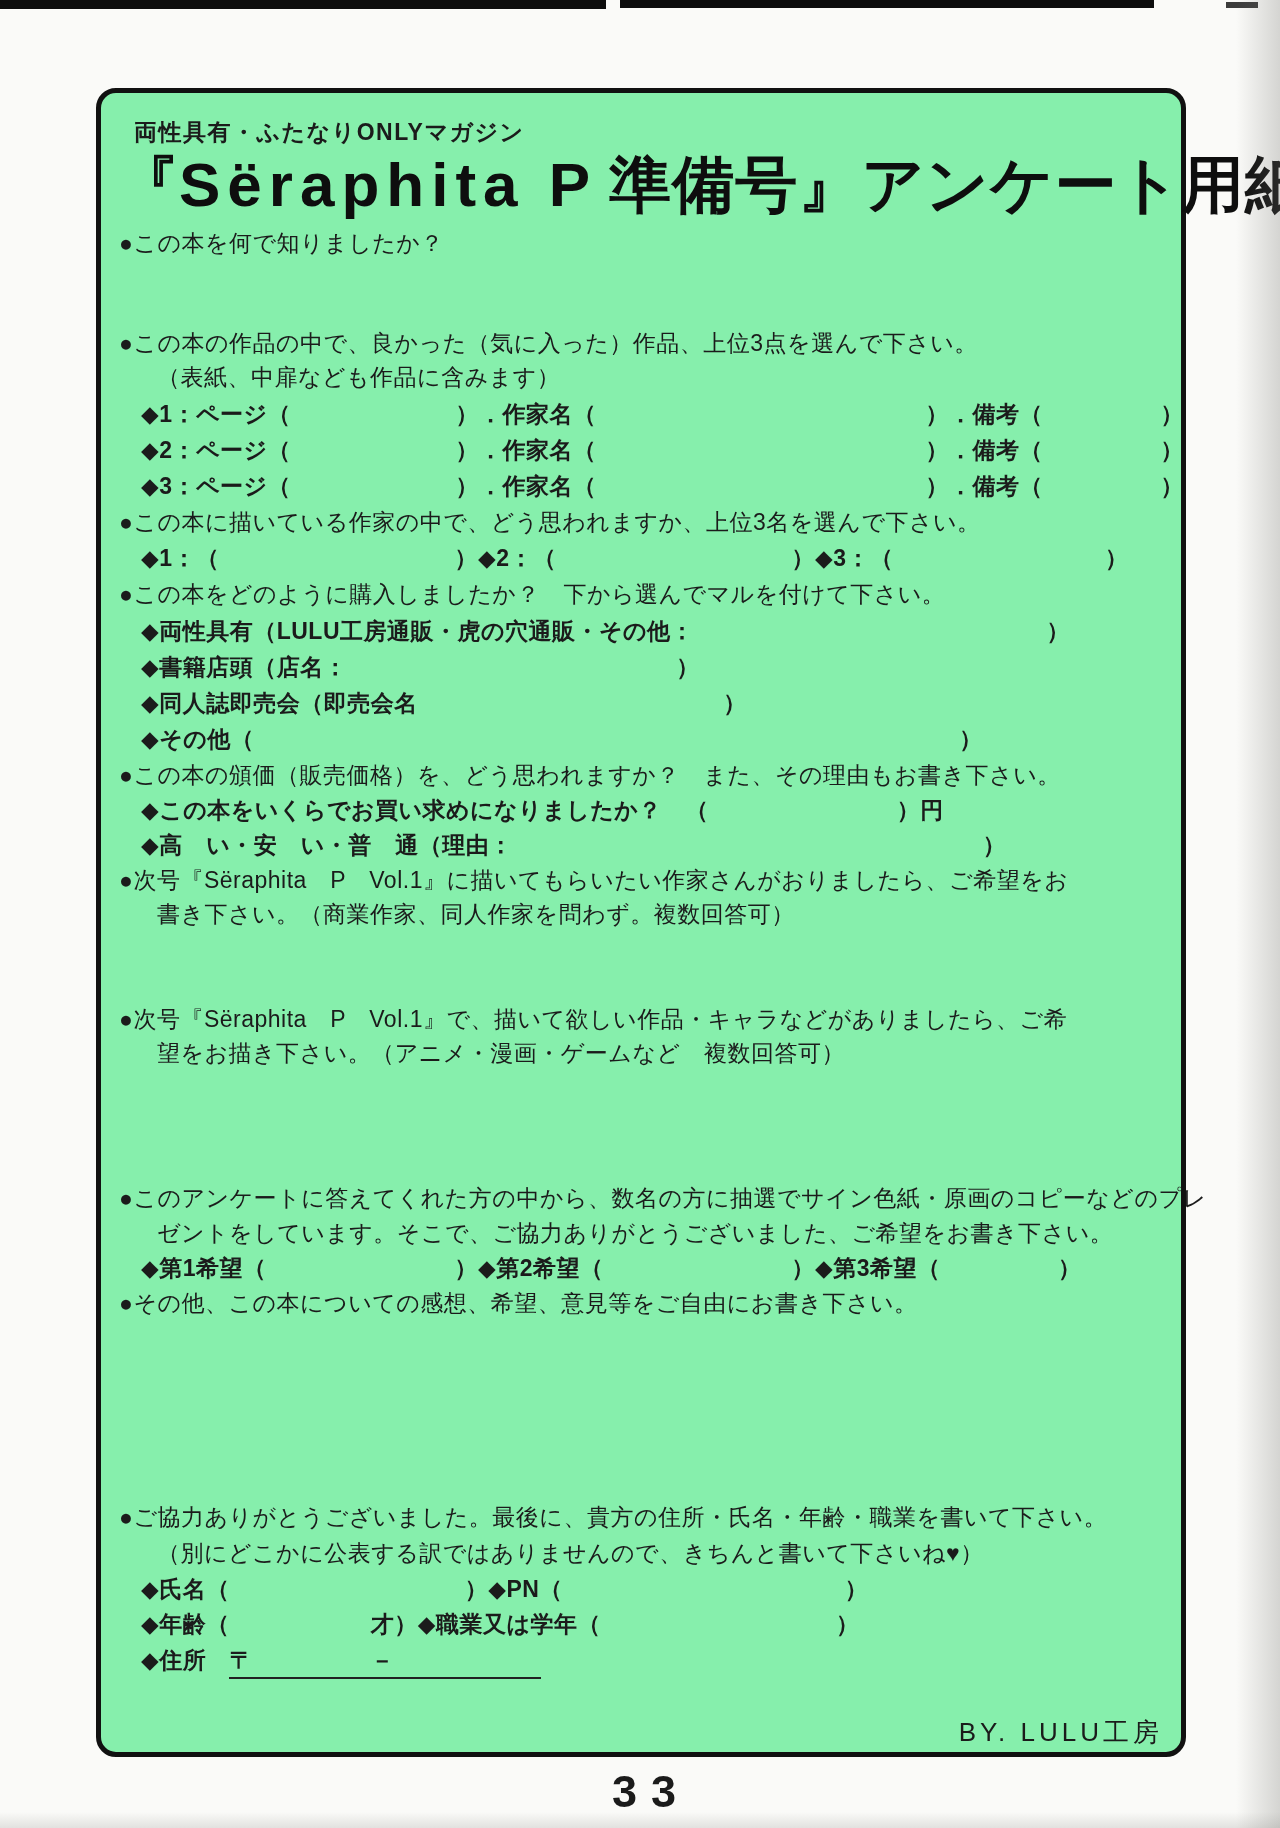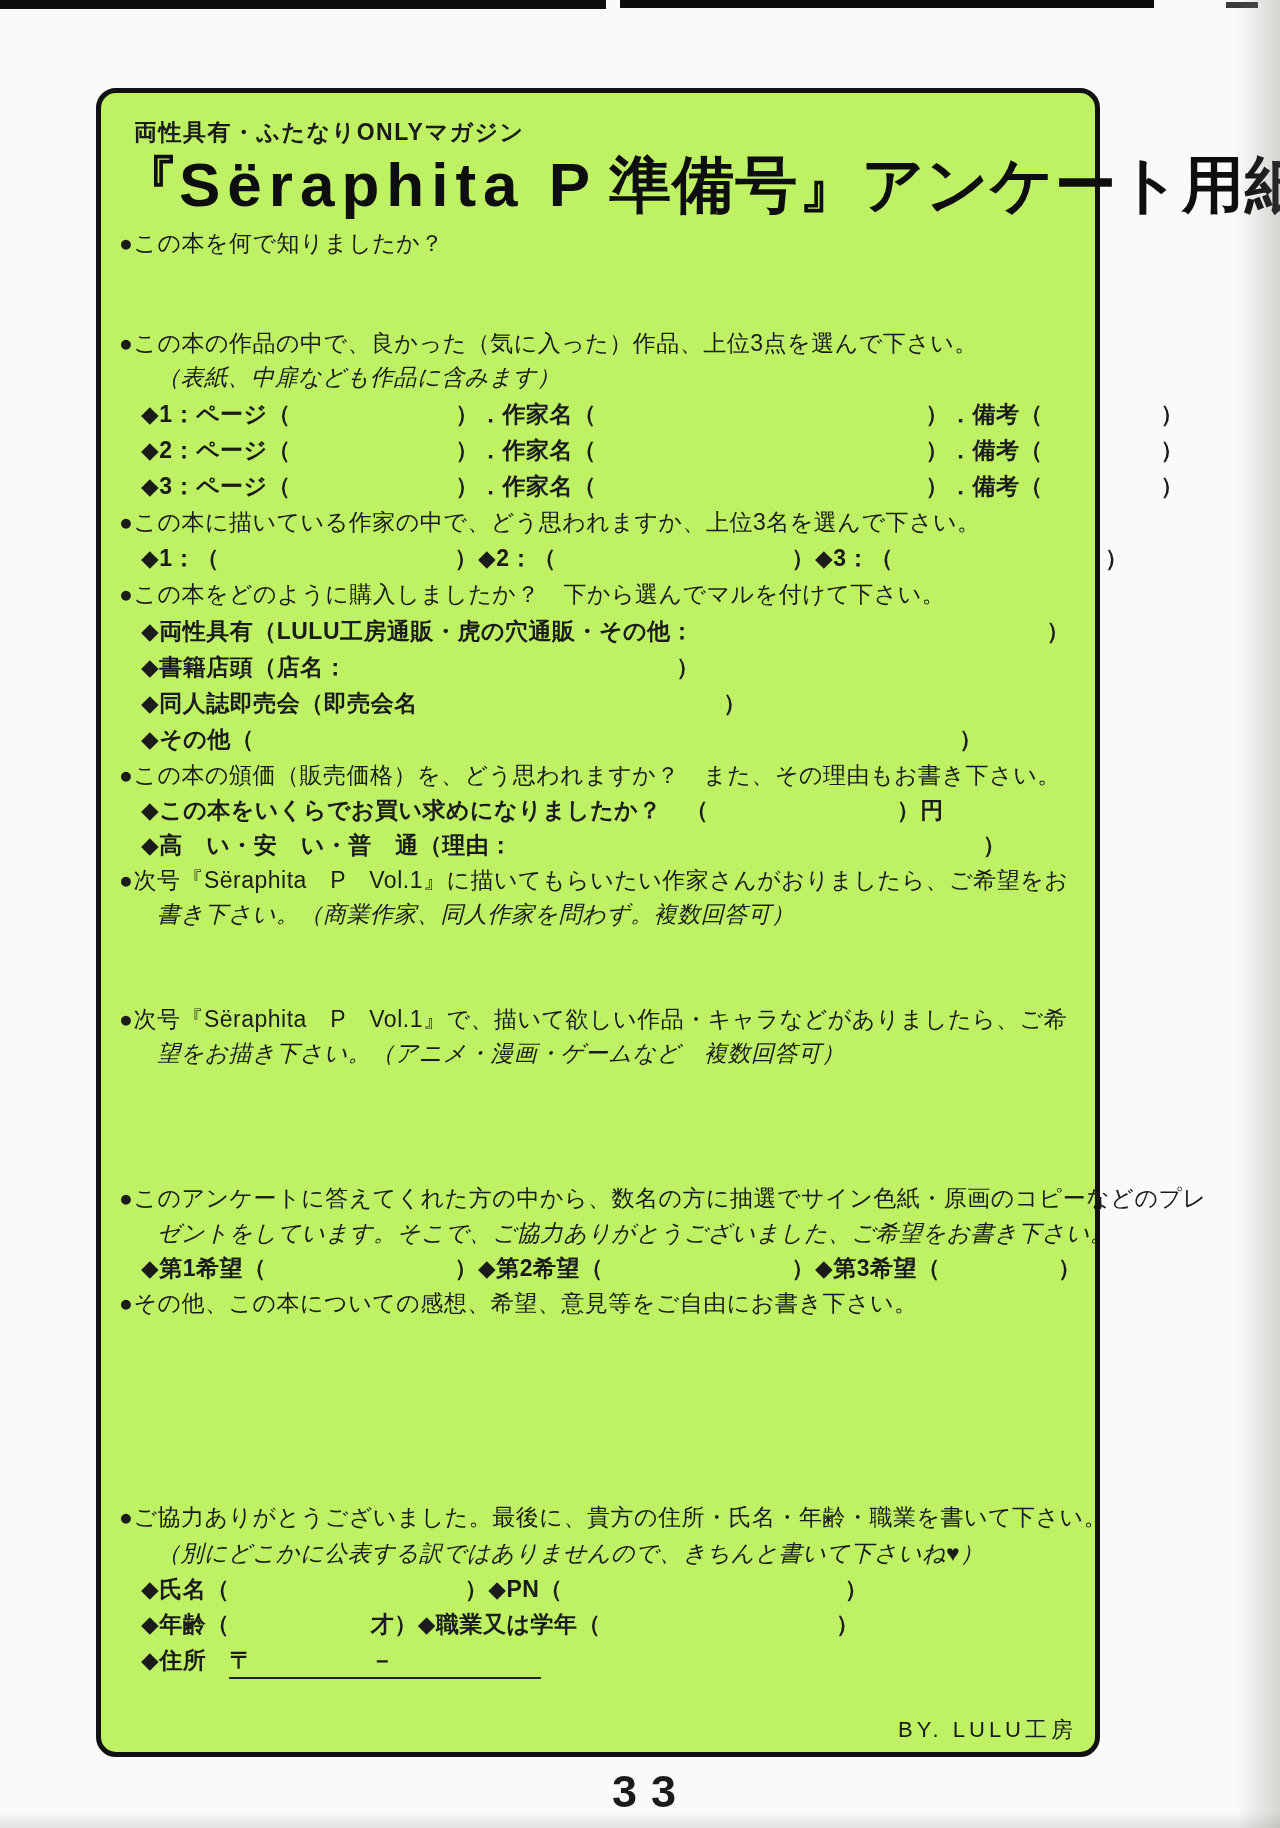--- a/index.html
+++ b/index.html
@@ -14,46 +14,46 @@
     position:absolute;right:0;top:0;width:44px;height:100%;
     background:linear-gradient(to right,rgba(115,115,110,0),rgba(115,115,110,0.28));
     pointer-events:none;
   }
   .edge-shadow-bottom{
     position:absolute;left:0;bottom:0;width:100%;height:16px;
     background:linear-gradient(to bottom,rgba(115,115,110,0),rgba(115,115,110,0.18));
     pointer-events:none;
   }
   .sheet{
-    position:absolute;left:96px;top:88px;width:1004px;height:1669px;
+    position:absolute;left:96px;top:88px;width:1090px;height:1669px;
     box-sizing:border-box;border:5px solid #111;border-radius:20px;
-    background:#bef264;
+    background:#86efac;
   }
   .ln{
     position:absolute;white-space:pre;font-size:23px;line-height:30px;
     font-weight:500;letter-spacing:0.5px;color:#1b1b1b;
   }
   .l0{left:18px;}   
   .l1{left:40px;font-weight:bold;}   
-  .l2{left:56px;font-style:italic;}   
+  .l2{left:56px;}   
   .tagline{
     position:absolute;left:33px;top:24px;font-size:23px;font-weight:700;
     letter-spacing:1.5px;white-space:pre;
   }
   .title{
     position:absolute;left:16px;top:50px;font-size:62px;font-weight:800;
     white-space:pre;letter-spacing:1px;color:#0e0e0e;
   }
   .title .latin{letter-spacing:7px;margin-right:12px;}
   .title .quote{letter-spacing:0;}
   .underline{
     position:absolute;left:128px;top:1584px;width:312px;height:2px;background:#222;
   }
   .credit{
-    position:absolute;right:18px;top:1622px;font-size:22px;font-weight:500;
+    position:absolute;right:18px;top:1622px;font-size:26px;font-weight:500;
     letter-spacing:4px;white-space:pre;
   }
   .page-number{
     position:absolute;left:584px;top:1766px;width:120px;text-align:center;
     font-size:45px;font-weight:700;letter-spacing:14px;text-indent:14px;
   }
 </style>
 </head>
 <body>
 

